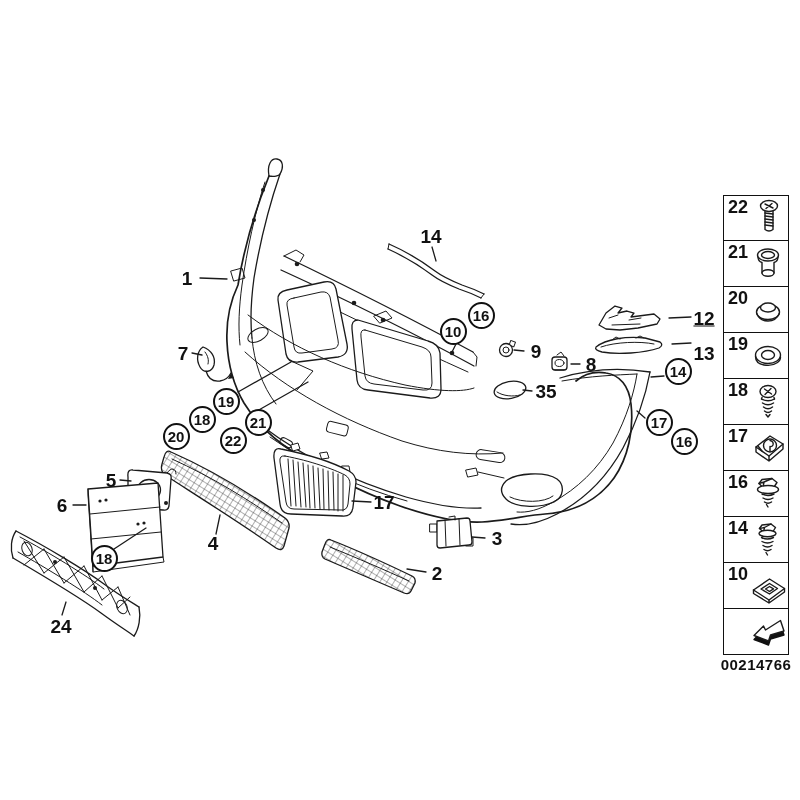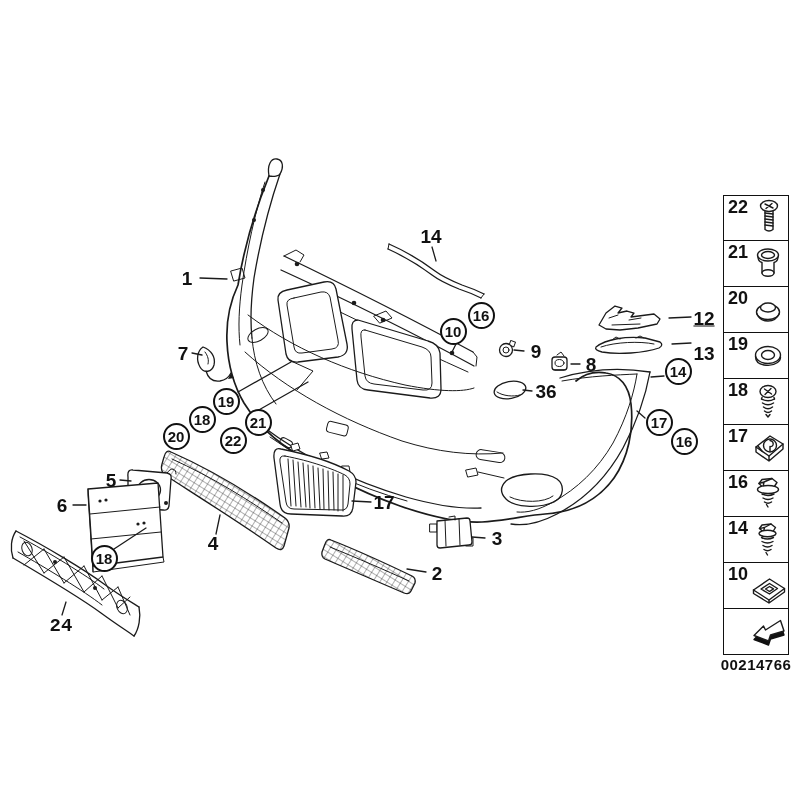--- a/index.html
+++ b/index.html
@@ -254,30 +254,30 @@
         <span>16</span>
       </div>
       <div class="balloon" style="left: 104px; top: 558px;">
         <span>18</span>
       </div>
       <div class="plain-label" style="left: 187px; top: 278px;"><span>1</span></div>
       <div class="plain-label" style="left: 431px; top: 236px;"><span>14</span></div>
       <div class="plain-label" style="left: 183px; top: 353px;"><span>7</span></div>
       <div class="plain-label" style="left: 536px; top: 351px;"><span>9</span></div>
       <div class="plain-label" style="left: 591px; top: 364px;"><span>8</span></div>
-      <div class="plain-label" style="left: 546px; top: 391px;"><span>36</span></div>
+      <div class="plain-label" style="left: 546px; top: 391px;"><span>35</span></div>
       <div class="plain-label" style="left: 704px; top: 318px; text-decoration: underline;"><span>12</span></div>
       <div class="plain-label" style="left: 704px; top: 353px; text-align: right;"><span>13</span></div>
       <div class="plain-label" style="left: 384px; top: 502px;"><span>17</span></div>
       <div class="plain-label" style="left: 213px; top: 543px;"><span>4</span></div>
       <div class="plain-label" style="left: 437px; top: 573px;"><span>2</span></div>
       <div class="plain-label" style="left: 497px; top: 538px;"><span>3</span></div>
       <div class="plain-label" style="left: 111px; top: 480px;"><span>5</span></div>
       <div class="plain-label" style="left: 62px; top: 505px;"><span>6</span></div>
-      <div class="plain-label" style="left: 61px; top: 626px; font-family: Liberation Mono, monospace;"><span>24</span></div>
+      <div class="plain-label" style="left: 61px; top: 626px;"><span>24</span></div>
     </div>
 
   <div id="sidebar">
       <div class="sidebar-box">
     <span class="box-num">22</span>
     <span class="box-icon"><svg width="40" height="42" viewBox="0 0 40 42">
             <path d="M17,13.5 L17,32.5 Q21,35.5 25,32.5 L25,13.8"></path>
             <path d="M17,16 L25,17 M17,19 L25,20 M17,22 L25,23 M17,25 L25,26 M17,28 L25,29" fill="none"></path>
             <ellipse cx="21" cy="9" rx="8.5" ry="5.5"></ellipse>
             <path d="M17,7 L25,11 M24,6.5 L18,11.5" fill="none"></path>

